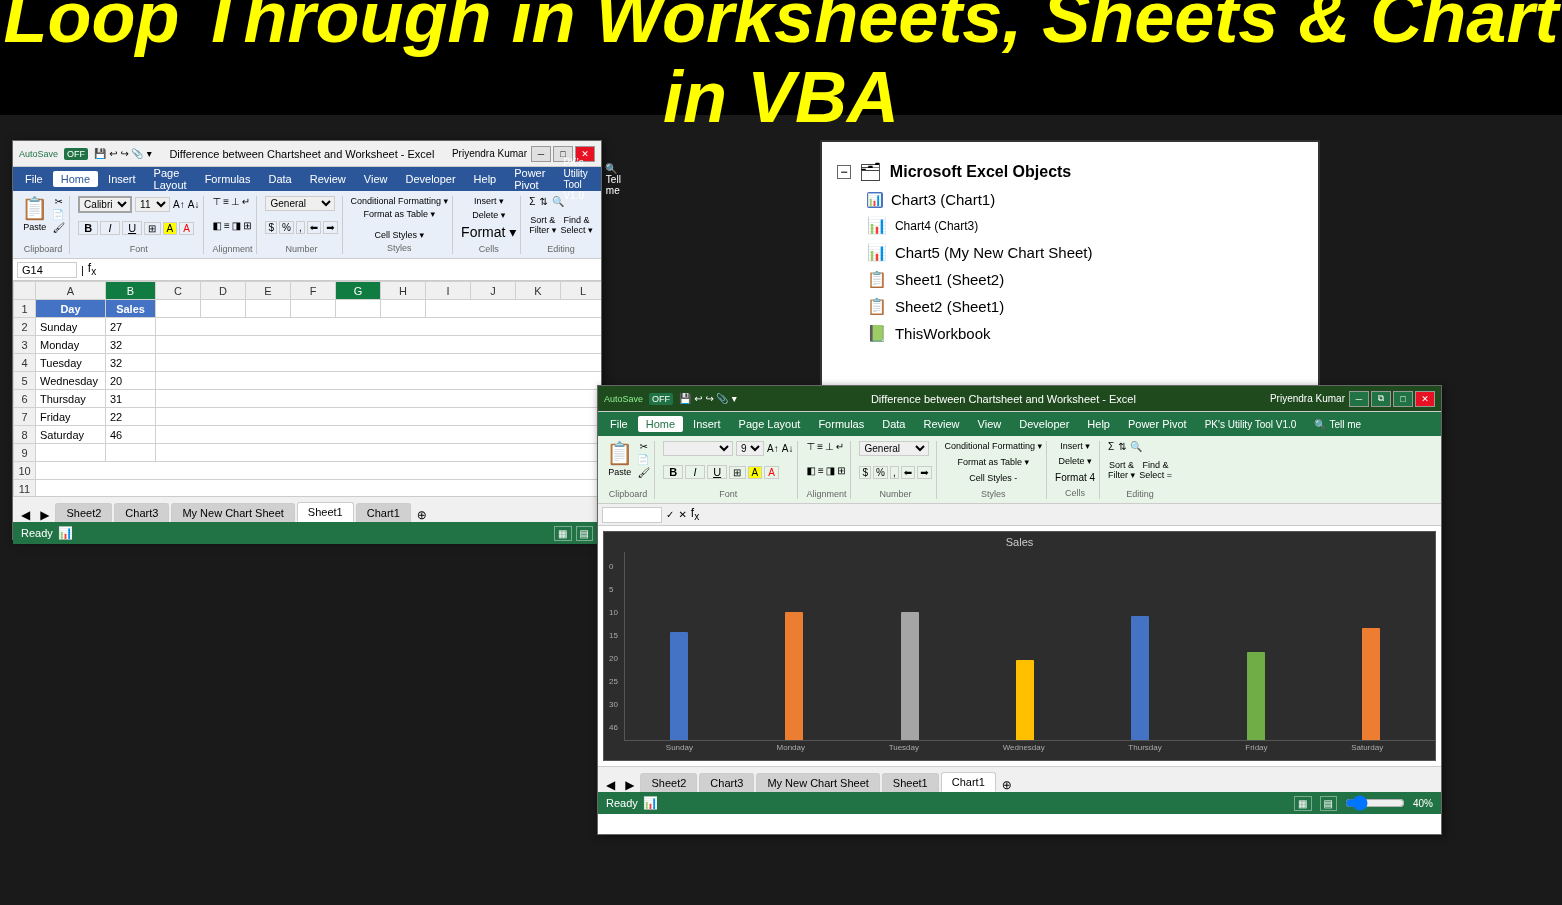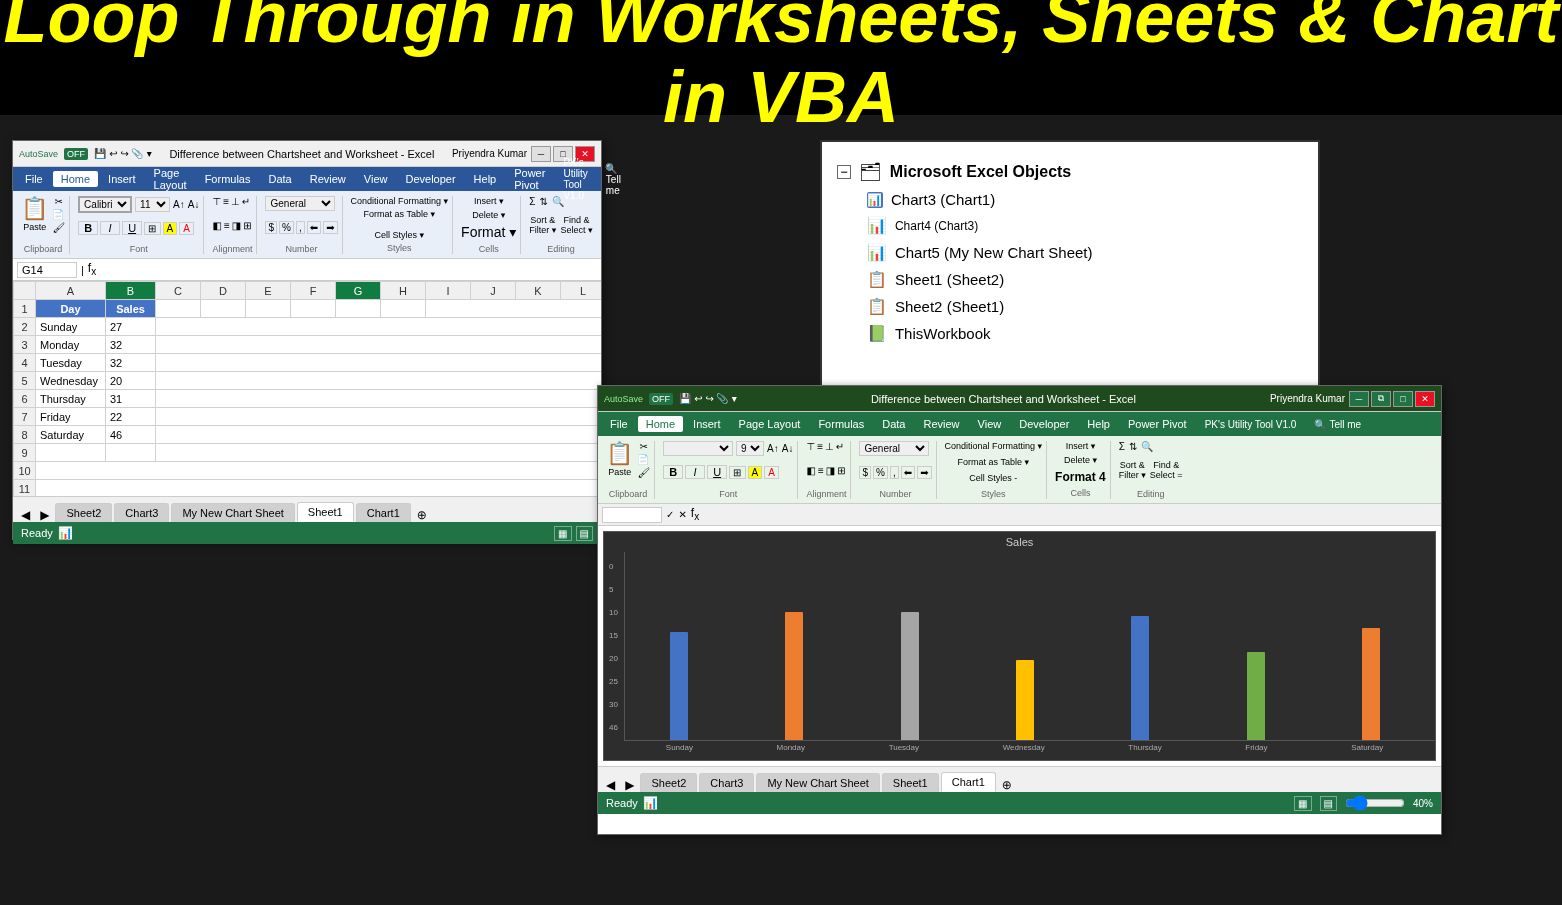--- a/index.html
+++ b/index.html
@@ -684,21 +684,21 @@
     <div style="display:flex;flex-direction:column;border-right:1px solid #ccc;padding:0 4px;height:58px;justify-content:space-between;">
       <button style="font-size:9px;background:none;border:none;cursor:pointer;white-space:nowrap;">Conditional Formatting ▾</button>
       <button style="font-size:9px;background:none;border:none;cursor:pointer;white-space:nowrap;">Format as Table ▾</button>
       <button style="font-size:9px;background:none;border:none;cursor:pointer;white-space:nowrap;">Cell Styles -</button>
       <span style="font-size:9px;color:#666;text-align:center;">Styles</span>
     </div>
 
     <div style="display:flex;flex-direction:column;border-right:1px solid #ccc;padding:0 4px;height:58px;justify-content:space-between;">
       <button style="font-size:9px;background:none;border:none;cursor:pointer;">Insert ▾</button>
       <button style="font-size:9px;background:none;border:none;cursor:pointer;">Delete ▾</button>
-      <button style="font-size:12px;background:none;border:none;cursor:pointer;font-weight:bold;">Format 4</button>
+      <button style="font-size:10px;background:none;border:none;cursor:pointer;">Format 4</button>
       <span style="font-size:9px;color:#666;text-align:center;">Cells</span>
     </div>
 
     <div style="display:flex;flex-direction:column;padding:0 4px;height:58px;justify-content:space-between;">
       <div style="display:flex;gap:4px;">
         <button style="font-size:10px;background:none;border:none;cursor:pointer;">Σ</button>
         <button style="font-size:10px;background:none;border:none;cursor:pointer;">⇅</button>
         <button style="font-size:10px;background:none;border:none;cursor:pointer;">🔍</button>
       </div>
       <div style="display:flex;gap:4px;">

